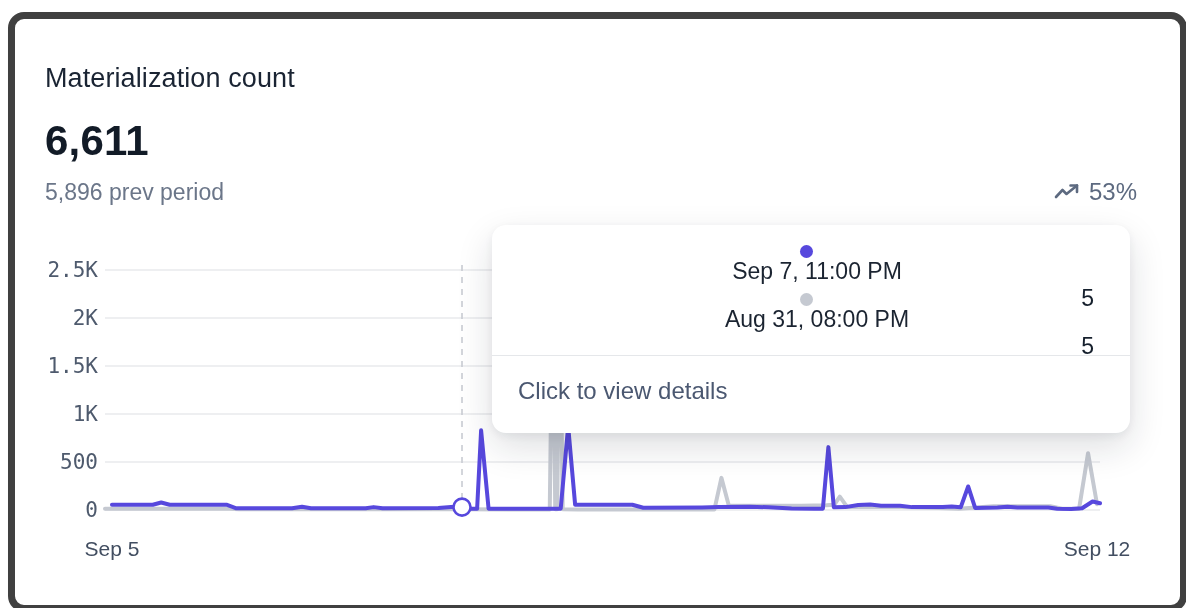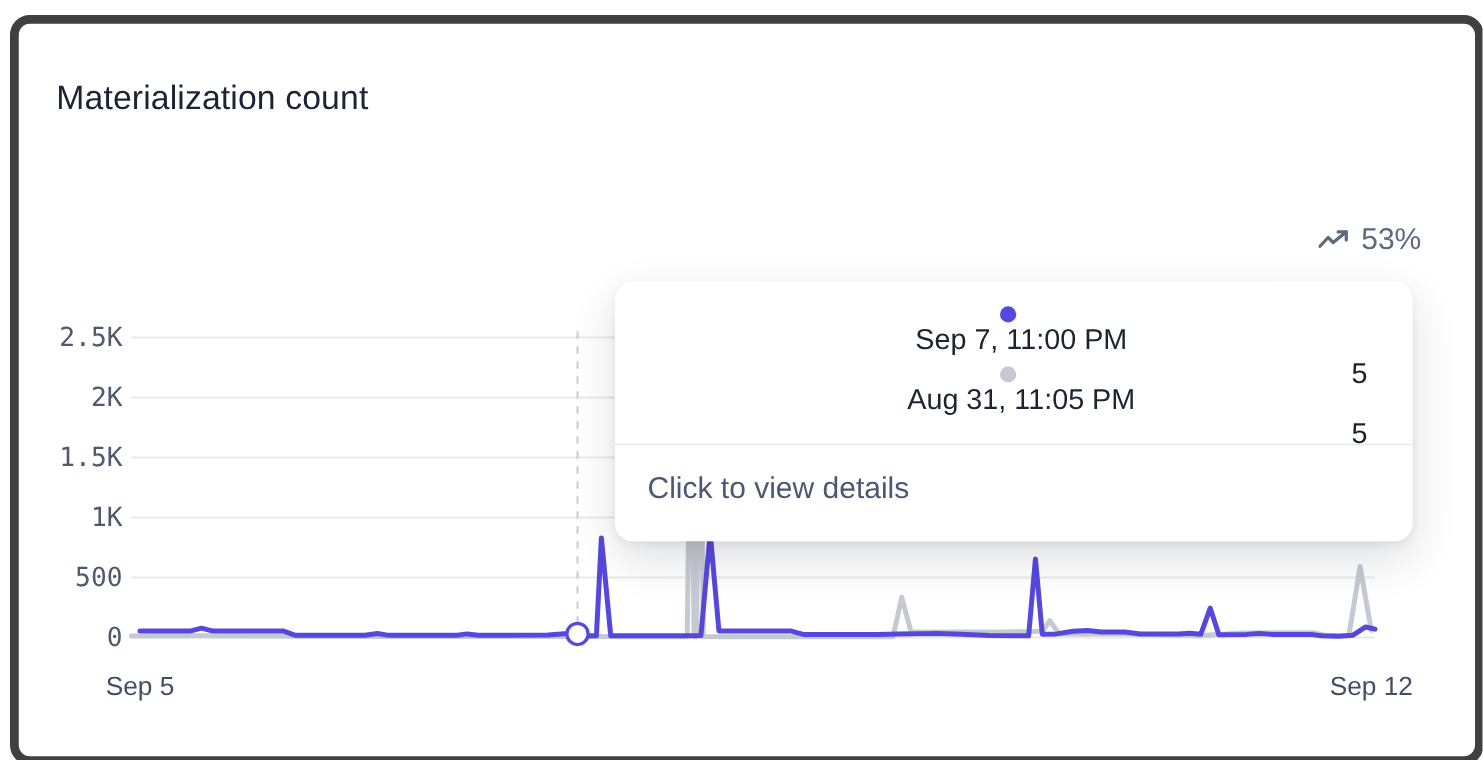--- a/index.html
+++ b/index.html
@@ -34,20 +34,22 @@
   .tt-label{margin-left:22px;font-size:23px;color:#1b2431;}
   .tt-value{margin-left:auto;font-size:23px;color:#16202d;}
   .tt-divider{margin-top:14px;border-top:1px solid #e5e7ea;height:0;}
   .tt-footer{padding:21px 14px 0 26px;font-size:24px;color:#4b5871;}
 </style>
 </head>
 <body>
 
 <div class="card">
   <div class="card-title">Materialization count</div>
+  <div class="metric-value">6,611</div>
+  <div class="metric-prev">5,896 prev period</div>
   <div class="trend">
     <svg width="26" height="18" viewBox="0 0 26 18">
       <polyline points="2,14 8.5,7 12.5,11 23,2.5" fill="none" stroke="#5d6a80" stroke-width="2.6" stroke-linecap="round" stroke-linejoin="round"></polyline>
       <polyline points="16.5,2.5 23,2.5 23,9" fill="none" stroke="#5d6a80" stroke-width="2.6" stroke-linecap="round" stroke-linejoin="round"></polyline>
     </svg>
     <span>53%</span>
   </div>
 </div>
 
 <svg id="chart-svg" class="chart-layer" viewBox="0 0 1186 608" xmlns="http://www.w3.org/2000/svg">
@@ -73,19 +75,19 @@
 
 <div class="tooltip">
   <div class="tt-rows">
     <div class="tt-row">
       <span class="tt-dot" style="background: rgb(87, 72, 221);"></span>
       <span class="tt-label">Sep 7, 11:00 PM</span>
       <span class="tt-value">5</span>
     </div>
     <div class="tt-row">
       <span class="tt-dot" style="background: rgb(197, 201, 209);"></span>
-      <span class="tt-label">Aug 31, 11:05 PM</span>
+      <span class="tt-label">Aug 31, 08:00 PM</span>
       <span class="tt-value">5</span>
     </div>
   </div>
   <div class="tt-divider"></div>
   <div class="tt-footer">Click to view details</div>
 </div>
 
 </body></html>

